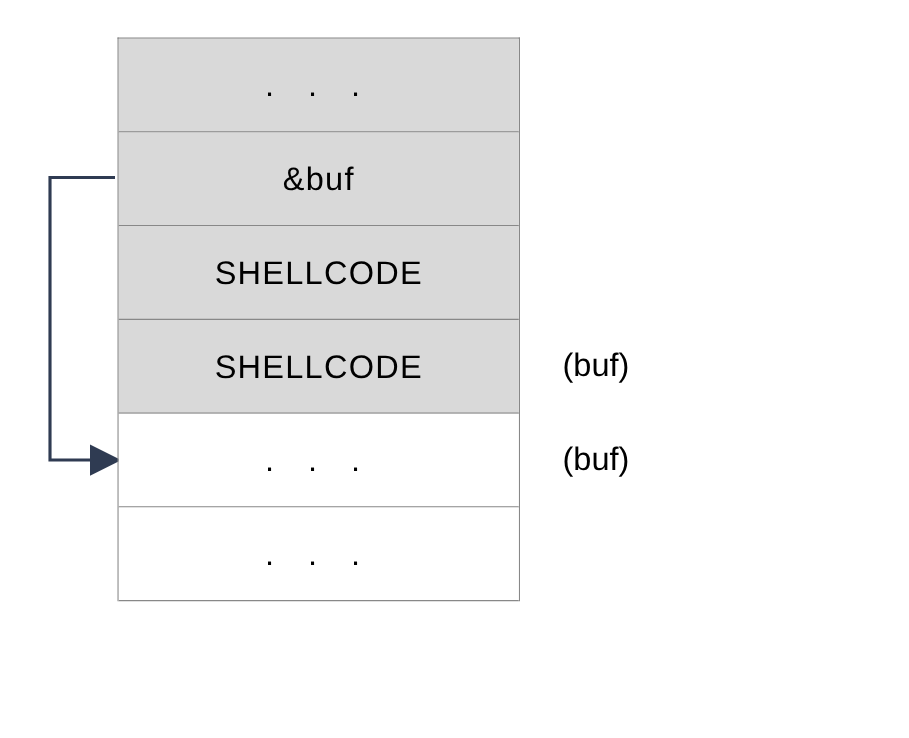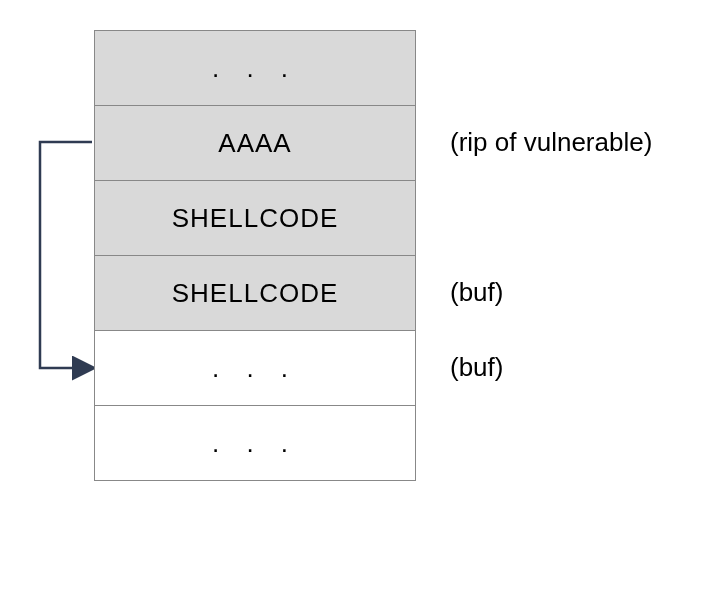--- a/index.html
+++ b/index.html
@@ -63,24 +63,23 @@
     <defs>
       <marker id="ah" markerWidth="10" markerHeight="10" refX="8" refY="5" orient="auto">
         <path d="M0,0 L10,5 L0,10 z" fill="#2f3b52"></path>
       </marker>
     </defs>
     <path d="M 72 112 L 20 112 L 20 338 L 72 338" fill="none" stroke="#2f3b52" stroke-width="2.5" marker-end="url(#ah)"></path>
   </svg>
 
   <div class="stack">
     <div class="cell fill ellipsis">. . .</div>
-    <div class="cell fill">AAAA</div>
+    <div class="cell fill">&amp;buf</div>
     <div class="cell fill">SHELLCODE</div>
     <div class="cell fill">SHELLCODE</div>
     <div class="cell ellipsis">. . .</div>
     <div class="cell ellipsis">. . .</div>
   </div>
 
-  <div class="ann" style="top:75px">(rip of vulnerable)</div>
   <div class="ann" style="top:225px">(buf)</div>
   <div class="ann" style="top:300px">(buf)</div>
 
 </div>
 
 </body></html>

